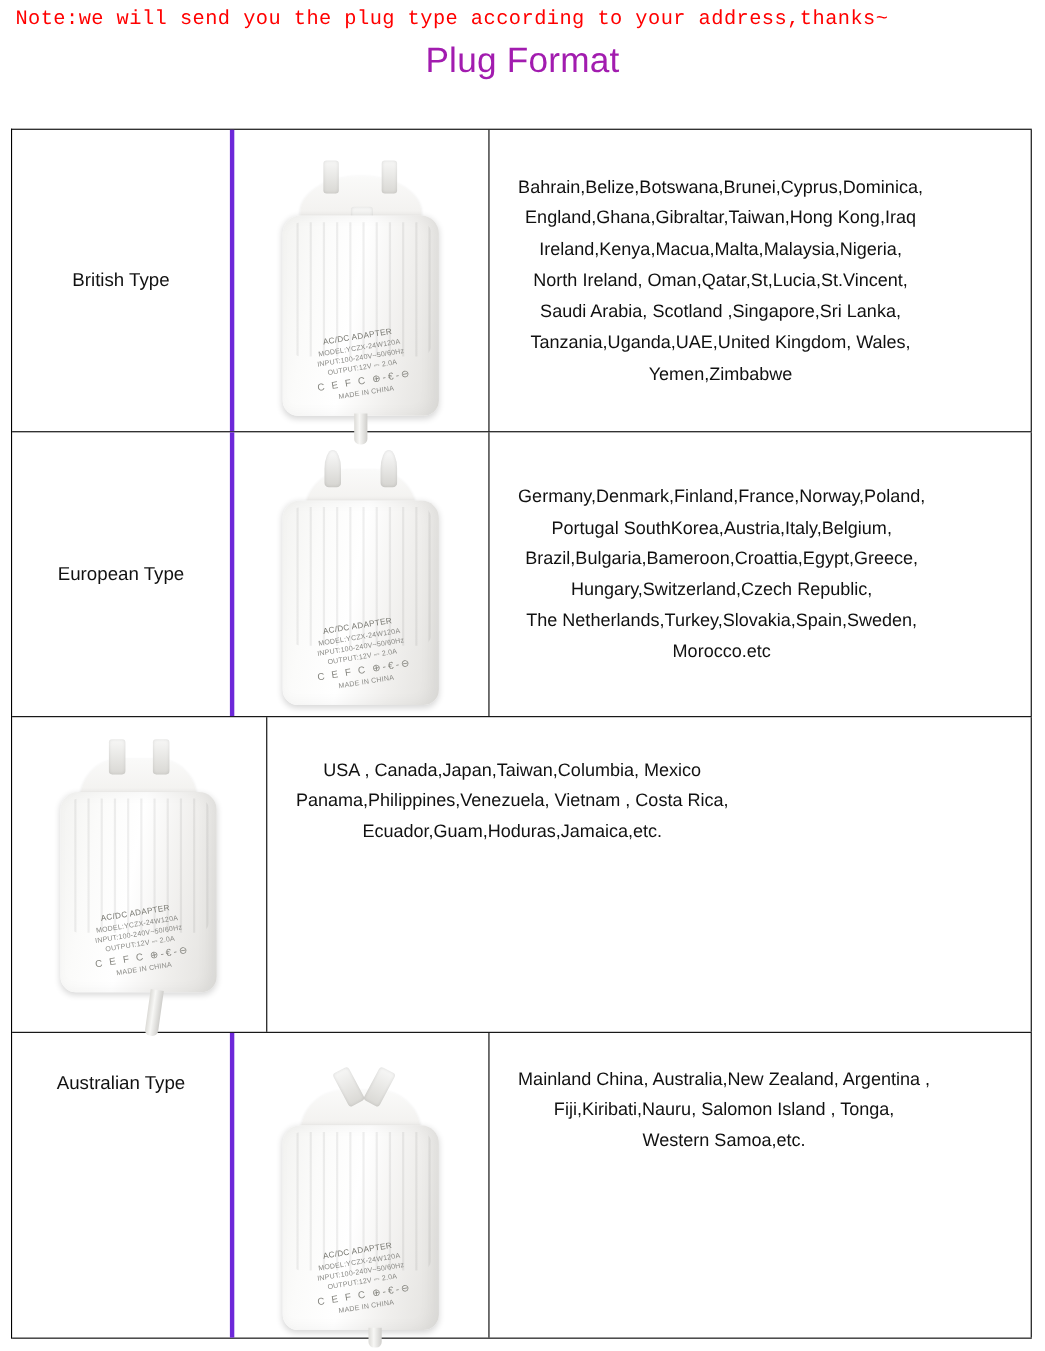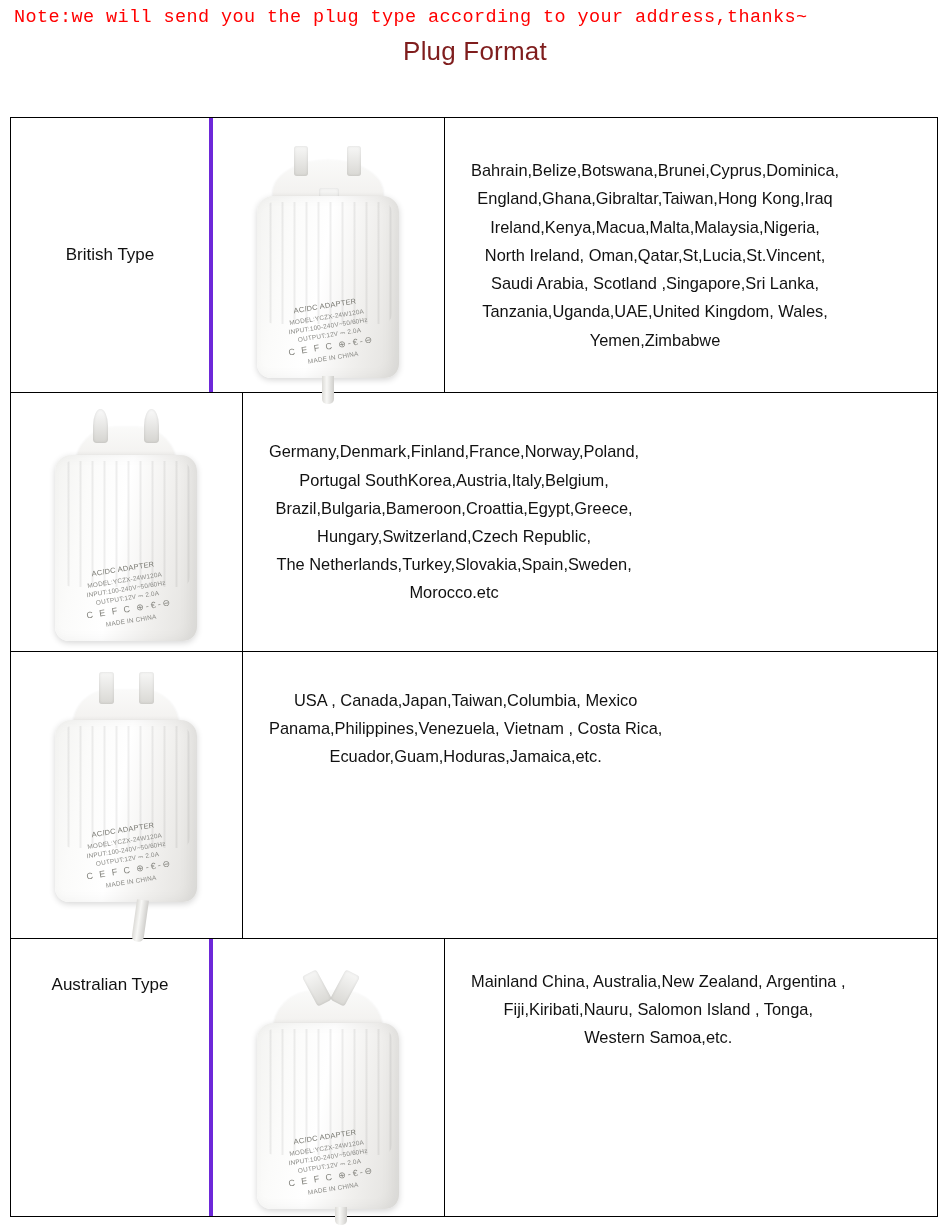--- a/index.html
+++ b/index.html
@@ -18,22 +18,22 @@
   .note {
     font-family: "Liberation Mono", monospace;
     color: #ff0000;
     font-size: 18.5px;
     letter-spacing: 0.4px;
     padding: 7px 0 0 14px;
     white-space: nowrap;
   }
   .title {
     text-align: center;
-    font-size: 26px;
-    color: #7f1d1d;
+    font-size: 32px;
+    color: #a21caf;
     margin-top: 8px;
     margin-bottom: 0;
     font-weight: normal;
     letter-spacing: 0.2px;
   }
   .table {
     position: absolute;
     left: 10px;
     top: 117px;
     width: 928px;
@@ -190,20 +190,23 @@
         <div>Ireland,Kenya,Macua,Malta,Malaysia,Nigeria,</div>
         <div>North Ireland, Oman,Qatar,St,Lucia,St.Vincent,</div>
         <div>Saudi Arabia, Scotland ,Singapore,Sri Lanka,</div>
         <div>Tanzania,Uganda,UAE,United Kingdom, Wales,</div>
         <div>Yemen,Zimbabwe</div>
       </div>
     </div>
   </div>
 
   <div class="row" style="height:259px;">
+    <div class="cell-type">
+      <span>European Type</span>
+    </div>
     <div class="cell-img">
       <div class="adapter" style="top:10px;height:245px;">
         <div class="plate" style="left:38px;top:24px;width:102px;height:56px;border-radius:40px 40px 16px 16px;"></div>
         <div class="pin round" style="left:56px;top:6px;width:15px;height:34px;"></div>
         <div class="pin round" style="left:107px;top:6px;width:15px;height:34px;"></div>
         <div class="body" style="top:52px;height:186px;">
           <div class="ribs"></div>
           <div class="label">
             <div class="big">AC/DC ADAPTER</div>
             <div>MODEL:YCZX-24W120A</div>

